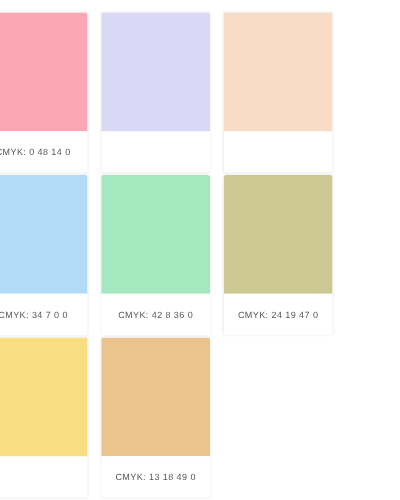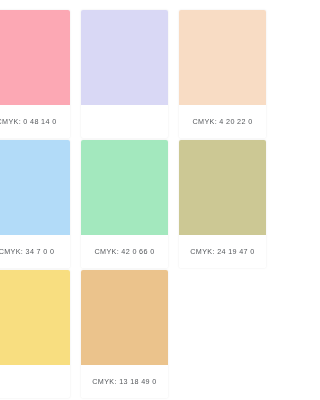--- a/index.html
+++ b/index.html
@@ -72,37 +72,34 @@
       <span class="swatch-label-text">CMYK:  0  48  14  0</span>
     </div>
   </div>
 
   <div class="swatch-card">
     <div class="swatch-chip" style="background: rgb(217, 216, 245);"></div>
   </div>
 
   <div class="swatch-card">
     <div class="swatch-chip" style="background: rgb(248, 220, 196);"></div>
-    <div class="swatch-label">
-      <span class="swatch-label-text">CMYK:  4  20  22  0</span>
-    </div>
   </div>
 
   <div class="swatch-card">
     <div class="swatch-chip" style="background: rgb(178, 219, 248);"></div>
     <div class="swatch-label">
       <span class="swatch-label-text">CMYK:  34  7  0  0</span>
     </div>
   </div>
 
 
   <div class="swatch-card">
     <div class="swatch-chip" style="background: rgb(163, 232, 190);"></div>
     <div class="swatch-label">
-      <span class="swatch-label-text">CMYK:  42  0  66  0</span>
+      <span class="swatch-label-text">CMYK:  42  8  36  0</span>
     </div>
   </div>
 
   <div class="swatch-card">
     <div class="swatch-chip" style="background: rgb(204, 200, 148);"></div>
     <div class="swatch-label">
       <span class="swatch-label-text">CMYK:  24  19  47  0</span>
     </div>
   </div>
 

